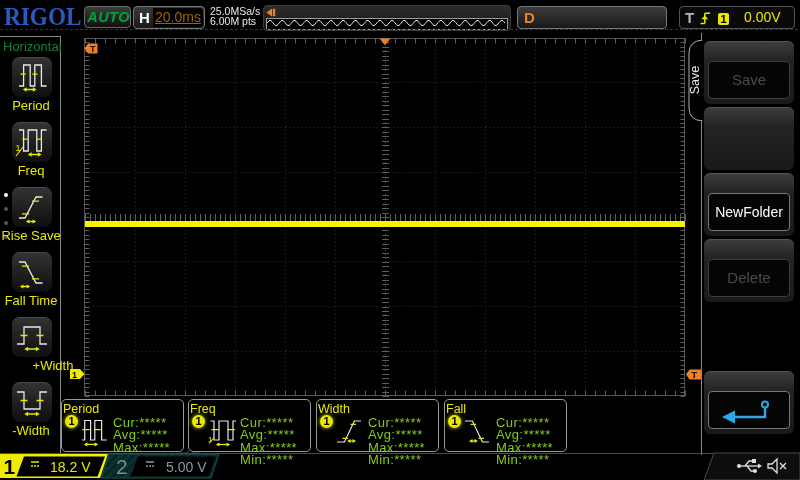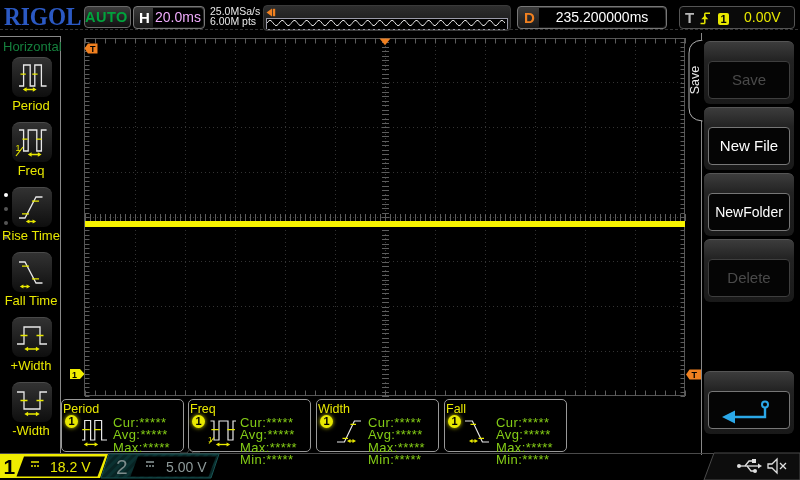--- a/index.html
+++ b/index.html
@@ -8,43 +8,42 @@
   .abs{position:absolute;}
   svg{display:block;}
 </style>
 </head>
 <body>
 <div id="scr">
 
   <div class="abs" style="left:0;top:0;width:800px;height:33px;background:#000;"></div>
   <div class="abs" style="left:4px;top:3px;width:80px;height:26px;font-family:'Liberation Serif',serif;font-weight:bold;font-size:25px;color:#2b59c3;transform:scaleX(0.93);transform-origin:0 0;">RIGOL</div>
 
-  <div class="abs" style="left:84px;top:6px;width:45px;height:20px;border:1px solid #6a6a6a;border-radius:4px;background:linear-gradient(#3c3c3c,#101010);text-align:left;line-height:20px;font-size:14.5px;font-weight:bold;color:#00a33c;letter-spacing:0.5px;">AUTO</div>
+  <div class="abs" style="left:84px;top:6px;width:45px;height:20px;border:1px solid #6a6a6a;border-radius:4px;background:linear-gradient(#3c3c3c,#101010);text-align:right;line-height:20px;font-size:14.5px;font-weight:bold;color:#00a33c;letter-spacing:0.5px;font-style:italic;">AUTO</div>
 
   <div class="abs" style="left:133px;top:6px;width:70px;height:21px;border:1px solid #777;border-radius:4px;background:linear-gradient(#3c3c3c,#181818);">
     <span class="abs" style="left:5px;top:2px;font-size:15px;font-weight:bold;color:#fff;">H</span>
-    <span class="abs" style="left:19px;top:1px;right:1px;bottom:1px;background:#000;border-radius:0 3px 3px 0;color:#f0abfc;font-size:14px;text-align:center;line-height:19px;">20.0ms</span>
+    <span class="abs" style="left:19px;top:1px;right:1px;bottom:1px;background:#000;border-radius:0 3px 3px 0;color:#a16207;font-size:14px;text-align:center;line-height:19px;text-decoration:underline;">20.0ms</span>
   </div>
 
   <div class="abs" style="left:210px;top:7px;font-size:10.5px;line-height:9.5px;color:#e8e8e8;">25.0MSa/s<br>6.00M pts</div>
 
   <div class="abs" style="left:263px;top:5px;width:246px;height:24px;background:linear-gradient(#2e2e2e,#151515);border:1px solid #3a3a3a;border-radius:4px;"></div>
   <svg class="abs" style="left:266px;top:8px;" width="10" height="9" viewBox="0 0 10 9">
     <path d="M0.5,4.5 L6,0.5 V8.5 Z" fill="#f08020"></path>
       <rect x="6.8" y="0.8" width="2.4" height="7.4" fill="#f08020"></rect>
   </svg>
   <div class="abs" style="left:266px;top:18px;width:240px;height:10px;border:1px solid #9a9aa8;background:#000;">
     <svg width="238" height="8" viewBox="0 0 238 8">
       <polyline points="0,4.00 1,2.72 2,1.77 3,1.40 4,1.71 5,2.60 6,3.87 7,5.16 8,6.16 9,6.59 10,6.35 11,5.51 12,4.27 13,2.96 14,1.92 15,1.42 16,1.59 17,2.39 18,3.60 19,4.92 20,6.00 21,6.56 22,6.46 23,5.72 24,4.53 25,3.21 26,2.09 27,1.47 28,1.50 29,2.19 30,3.34 31,4.66 32,5.81 33,6.50 34,6.53 35,5.91 36,4.79 37,3.47 38,2.28 39,1.54 40,1.44 41,2.00 42,3.08 43,4.40 44,5.61 45,6.41 46,6.58 47,6.08 48,5.04 49,3.73 50,2.49 51,1.65 52,1.41 53,1.84 54,2.84 55,4.13 56,5.40 57,6.29 58,6.60 59,6.23 60,5.28 61,4.00 62,2.72 63,1.77 64,1.40 65,1.71 66,2.60 67,3.87 68,5.16 69,6.16 70,6.59 71,6.35 72,5.51 73,4.27 74,2.96 75,1.92 76,1.42 77,1.59 78,2.39 79,3.60 80,4.92 81,6.00 82,6.56 83,6.46 84,5.72 85,4.53 86,3.21 87,2.09 88,1.47 89,1.50 90,2.19 91,3.34 92,4.66 93,5.81 94,6.50 95,6.53 96,5.91 97,4.79 98,3.47 99,2.28 100,1.54 101,1.44 102,2.00 103,3.08 104,4.40 105,5.61 106,6.41 107,6.58 108,6.08 109,5.04 110,3.73 111,2.49 112,1.65 113,1.41 114,1.84 115,2.84 116,4.13 117,5.40 118,6.29 119,6.60 120,6.23 121,5.28 122,4.00 123,2.72 124,1.77 125,1.40 126,1.71 127,2.60 128,3.87 129,5.16 130,6.16 131,6.59 132,6.35 133,5.51 134,4.27 135,2.96 136,1.92 137,1.42 138,1.59 139,2.39 140,3.60 141,4.92 142,6.00 143,6.56 144,6.46 145,5.72 146,4.53 147,3.21 148,2.09 149,1.47 150,1.50 151,2.19 152,3.34 153,4.66 154,5.81 155,6.50 156,6.53 157,5.91 158,4.79 159,3.47 160,2.28 161,1.54 162,1.44 163,2.00 164,3.08 165,4.40 166,5.61 167,6.41 168,6.58 169,6.08 170,5.04 171,3.73 172,2.49 173,1.65 174,1.41 175,1.84 176,2.84 177,4.13 178,5.40 179,6.29 180,6.60 181,6.23 182,5.28 183,4.00 184,2.72 185,1.77 186,1.40 187,1.71 188,2.60 189,3.87 190,5.16 191,6.16 192,6.59 193,6.35 194,5.51 195,4.27 196,2.96 197,1.92 198,1.42 199,1.59 200,2.39 201,3.60 202,4.92 203,6.00 204,6.56 205,6.46 206,5.72 207,4.53 208,3.21 209,2.09 210,1.47 211,1.50 212,2.19 213,3.34 214,4.66 215,5.81 216,6.50 217,6.53 218,5.91 219,4.79 220,3.47 221,2.28 222,1.54 223,1.44 224,2.00 225,3.08 226,4.40 227,5.61 228,6.41 229,6.58 230,6.08 231,5.04 232,3.73 233,2.49 234,1.65 235,1.41 236,1.84 237,2.84 238,4.13" fill="none" stroke="#e8e8e8" stroke-width="1"></polyline>
     </svg>
   </div>
 
   <div class="abs" style="left:517px;top:6px;width:148px;height:21px;border:1px solid #777;border-radius:4px;background:linear-gradient(#3c3c3c,#181818);">
     <span class="abs" style="left:6px;top:2px;font-size:15px;font-weight:bold;color:#f08020;">D</span>
-    <span class="abs" style="left:21px;top:1px;right:1px;bottom:1px;background:#000;border-radius:0 3px 3px 0;color:#fff;font-size:14px;text-align:center;line-height:19px;">235.200000ms</span>
   </div>
 
   <div class="abs" style="left:679px;top:6px;width:114px;height:21px;border:1px solid #555;border-radius:4px;background:#0a0a0a;">
     <span class="abs" style="left:5px;top:2px;font-size:15px;font-weight:bold;color:#b8b8b8;">T</span>
     <svg class="abs" style="left:20px;top:5px;" width="12" height="13" viewBox="0 0 12 13">
       <path d="M0.5,11.5 H4.8 M4.8,11.5 V1.2 M4.8,1.2 H10" fill="none" stroke="#e8e800" stroke-width="1.5"></path>
       <path d="M4.8,3.6 L1.3,7.2 H8.3 Z" fill="#e8e800"></path>
     </svg>
     <span class="abs" style="left:38px;top:6px;width:11px;height:12px;background:#e8e800;border-radius:2px;color:#000;font-size:11px;font-weight:bold;text-align:center;line-height:12px;">1</span>
     <span class="abs" style="left:64px;top:2px;font-size:14px;color:#e8e800;">0.00V</span>
@@ -86,41 +85,41 @@
   <div class="abs llab" style="top:163px;">Freq</div>
 
   <div class="abs lbtn" style="left:12px;top:187px;">
     <svg width="40" height="39" viewBox="0 0 40 39">
       <path d="M7,30 H13 L24,9 H30.5" fill="none" stroke="#e8e8e8" stroke-width="1.3"></path>
       <path d="M10,25.8 H17 M20,13.2 H27" stroke="#e8e800" stroke-width="1.3"></path>
       <path d="M15.5,33.5 H22.5" stroke="#e8e800" stroke-width="1.4"></path>
       <path d="M13.8,33.5 L17.4,31.4 V35.6 Z M24.2,33.5 L20.6,31.4 V35.6 Z" fill="#e8e800"></path>
     </svg>
   </div>
-  <div class="abs llab" style="top:228px;">Rise Time</div>
+  <div class="abs llab" style="top:228px;">Rise Save</div>
 
   <div class="abs lbtn" style="left:12px;top:252px;">
     <svg width="40" height="39" viewBox="0 0 40 39">
       <path d="M7,9 H13 L24,30 H30.5" fill="none" stroke="#e8e8e8" stroke-width="1.3"></path>
       <path d="M10,13.2 H17 M20,25.8 H27" stroke="#e8e800" stroke-width="1.3"></path>
       <path d="M9.5,33.5 H16.5" stroke="#e8e800" stroke-width="1.4"></path>
       <path d="M7.8,33.5 L11.4,31.4 V35.6 Z M18.2,33.5 L14.6,31.4 V35.6 Z" fill="#e8e800"></path>
     </svg>
   </div>
   <div class="abs llab" style="top:293px;">Fall Time</div>
 
   <div class="abs lbtn" style="left:12px;top:317px;">
     <svg width="40" height="39" viewBox="0 0 40 39">
       <path d="M5,26 H12 V9 H28 V26 H35" fill="none" stroke="#e8e8e8" stroke-width="1.3"></path>
       <path d="M8.5,17.5 H15.5 M24.5,17.5 H31.5" stroke="#e8e800" stroke-width="1.3"></path>
       <path d="M14.5,31 H25.5" stroke="#e8e800" stroke-width="1.5"></path>
       <path d="M12.3,31 L16.1,28.8 V33.2 Z M27.7,31 L23.9,28.8 V33.2 Z" fill="#e8e800"></path>
     </svg>
   </div>
-  <div class="abs llab" style="top:358px;">+Width</div>
+  <div class="abs llab" style="top:358px;padding-left:22px;">+Width</div>
 
   <div class="abs lbtn" style="left:12px;top:382px;">
     <svg width="40" height="39" viewBox="0 0 40 39">
       <path d="M5,9 H12 V26 H28 V9 H35" fill="none" stroke="#e8e8e8" stroke-width="1.3"></path>
       <path d="M8.5,17.5 H15.5 M24.5,17.5 H31.5" stroke="#e8e800" stroke-width="1.3"></path>
       <path d="M14.5,31 H25.5" stroke="#e8e800" stroke-width="1.5"></path>
       <path d="M12.3,31 L16.1,28.8 V33.2 Z M27.7,31 L23.9,28.8 V33.2 Z" fill="#e8e800"></path>
     </svg>
   </div>
   <div class="abs llab" style="top:423px;">-Width</div>
@@ -168,21 +167,20 @@
     <text x="0" y="0" font-size="12.5" fill="#e8e8e8" text-anchor="middle" transform="translate(11.5 40) rotate(-90)" font-family="Liberation Sans">Save</text>
   </svg>
 
   <div class="abs rslot" style="top:41px;"></div>
   <div class="abs rslot" style="top:107px;"></div>
   <div class="abs rslot" style="top:173px;"></div>
   <div class="abs rslot" style="top:239px;"></div>
   <div class="abs rslot" style="top:371px;"></div>
 
   <div class="abs rbtn dis" style="top:61px;">Save</div>
-  <div class="abs rbtn" style="top:127px;">New File</div>
   <div class="abs rbtn" style="top:193px;font-size:14px;">NewFolder</div>
   <div class="abs rbtn dis" style="top:259px;">Delete</div>
   <div class="abs rbtn" style="top:391px;">
     <svg width="82" height="36" viewBox="0 0 82 36" style="position:absolute;left:0;top:0;">
       <circle cx="56" cy="12.5" r="3" fill="none" stroke="#2ba8e8" stroke-width="2"></circle>
       <path d="M56,15.5 V25 H24" fill="none" stroke="#2ba8e8" stroke-width="2.4"></path>
       <path d="M26,18.5 V31.5 L13,25 Z" fill="#2ba8e8"></path>
     </svg>
   </div>
 

